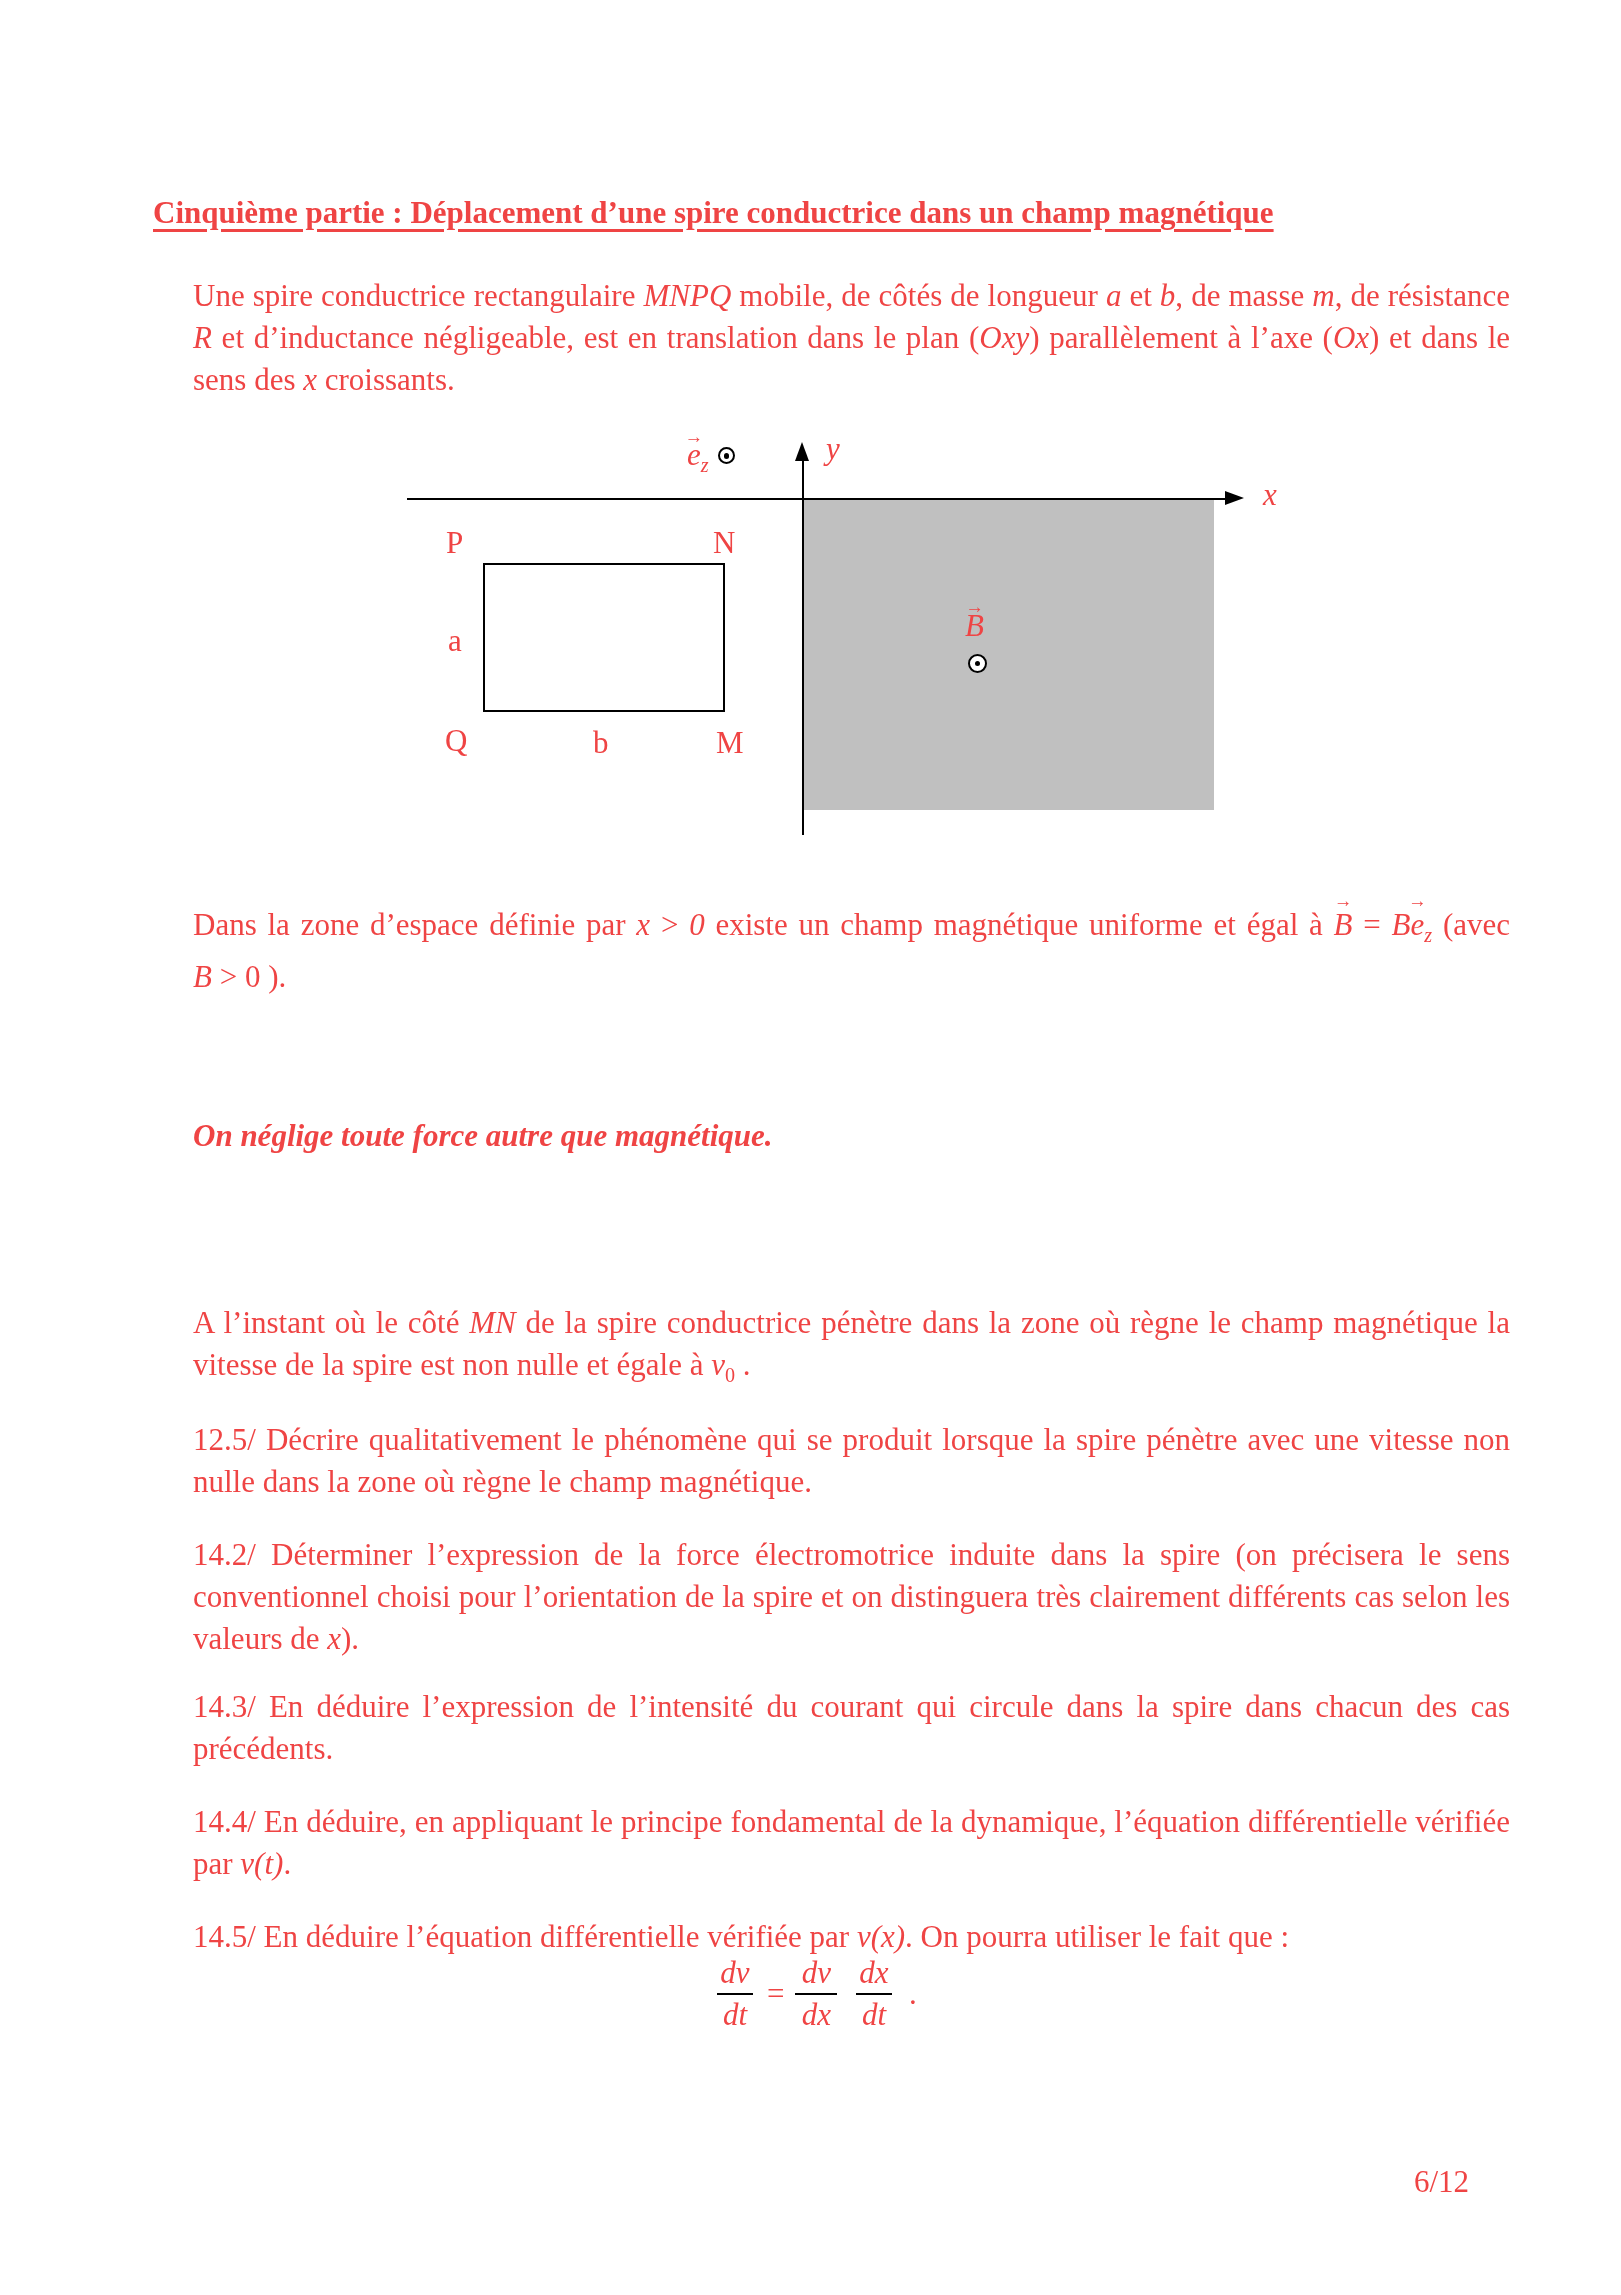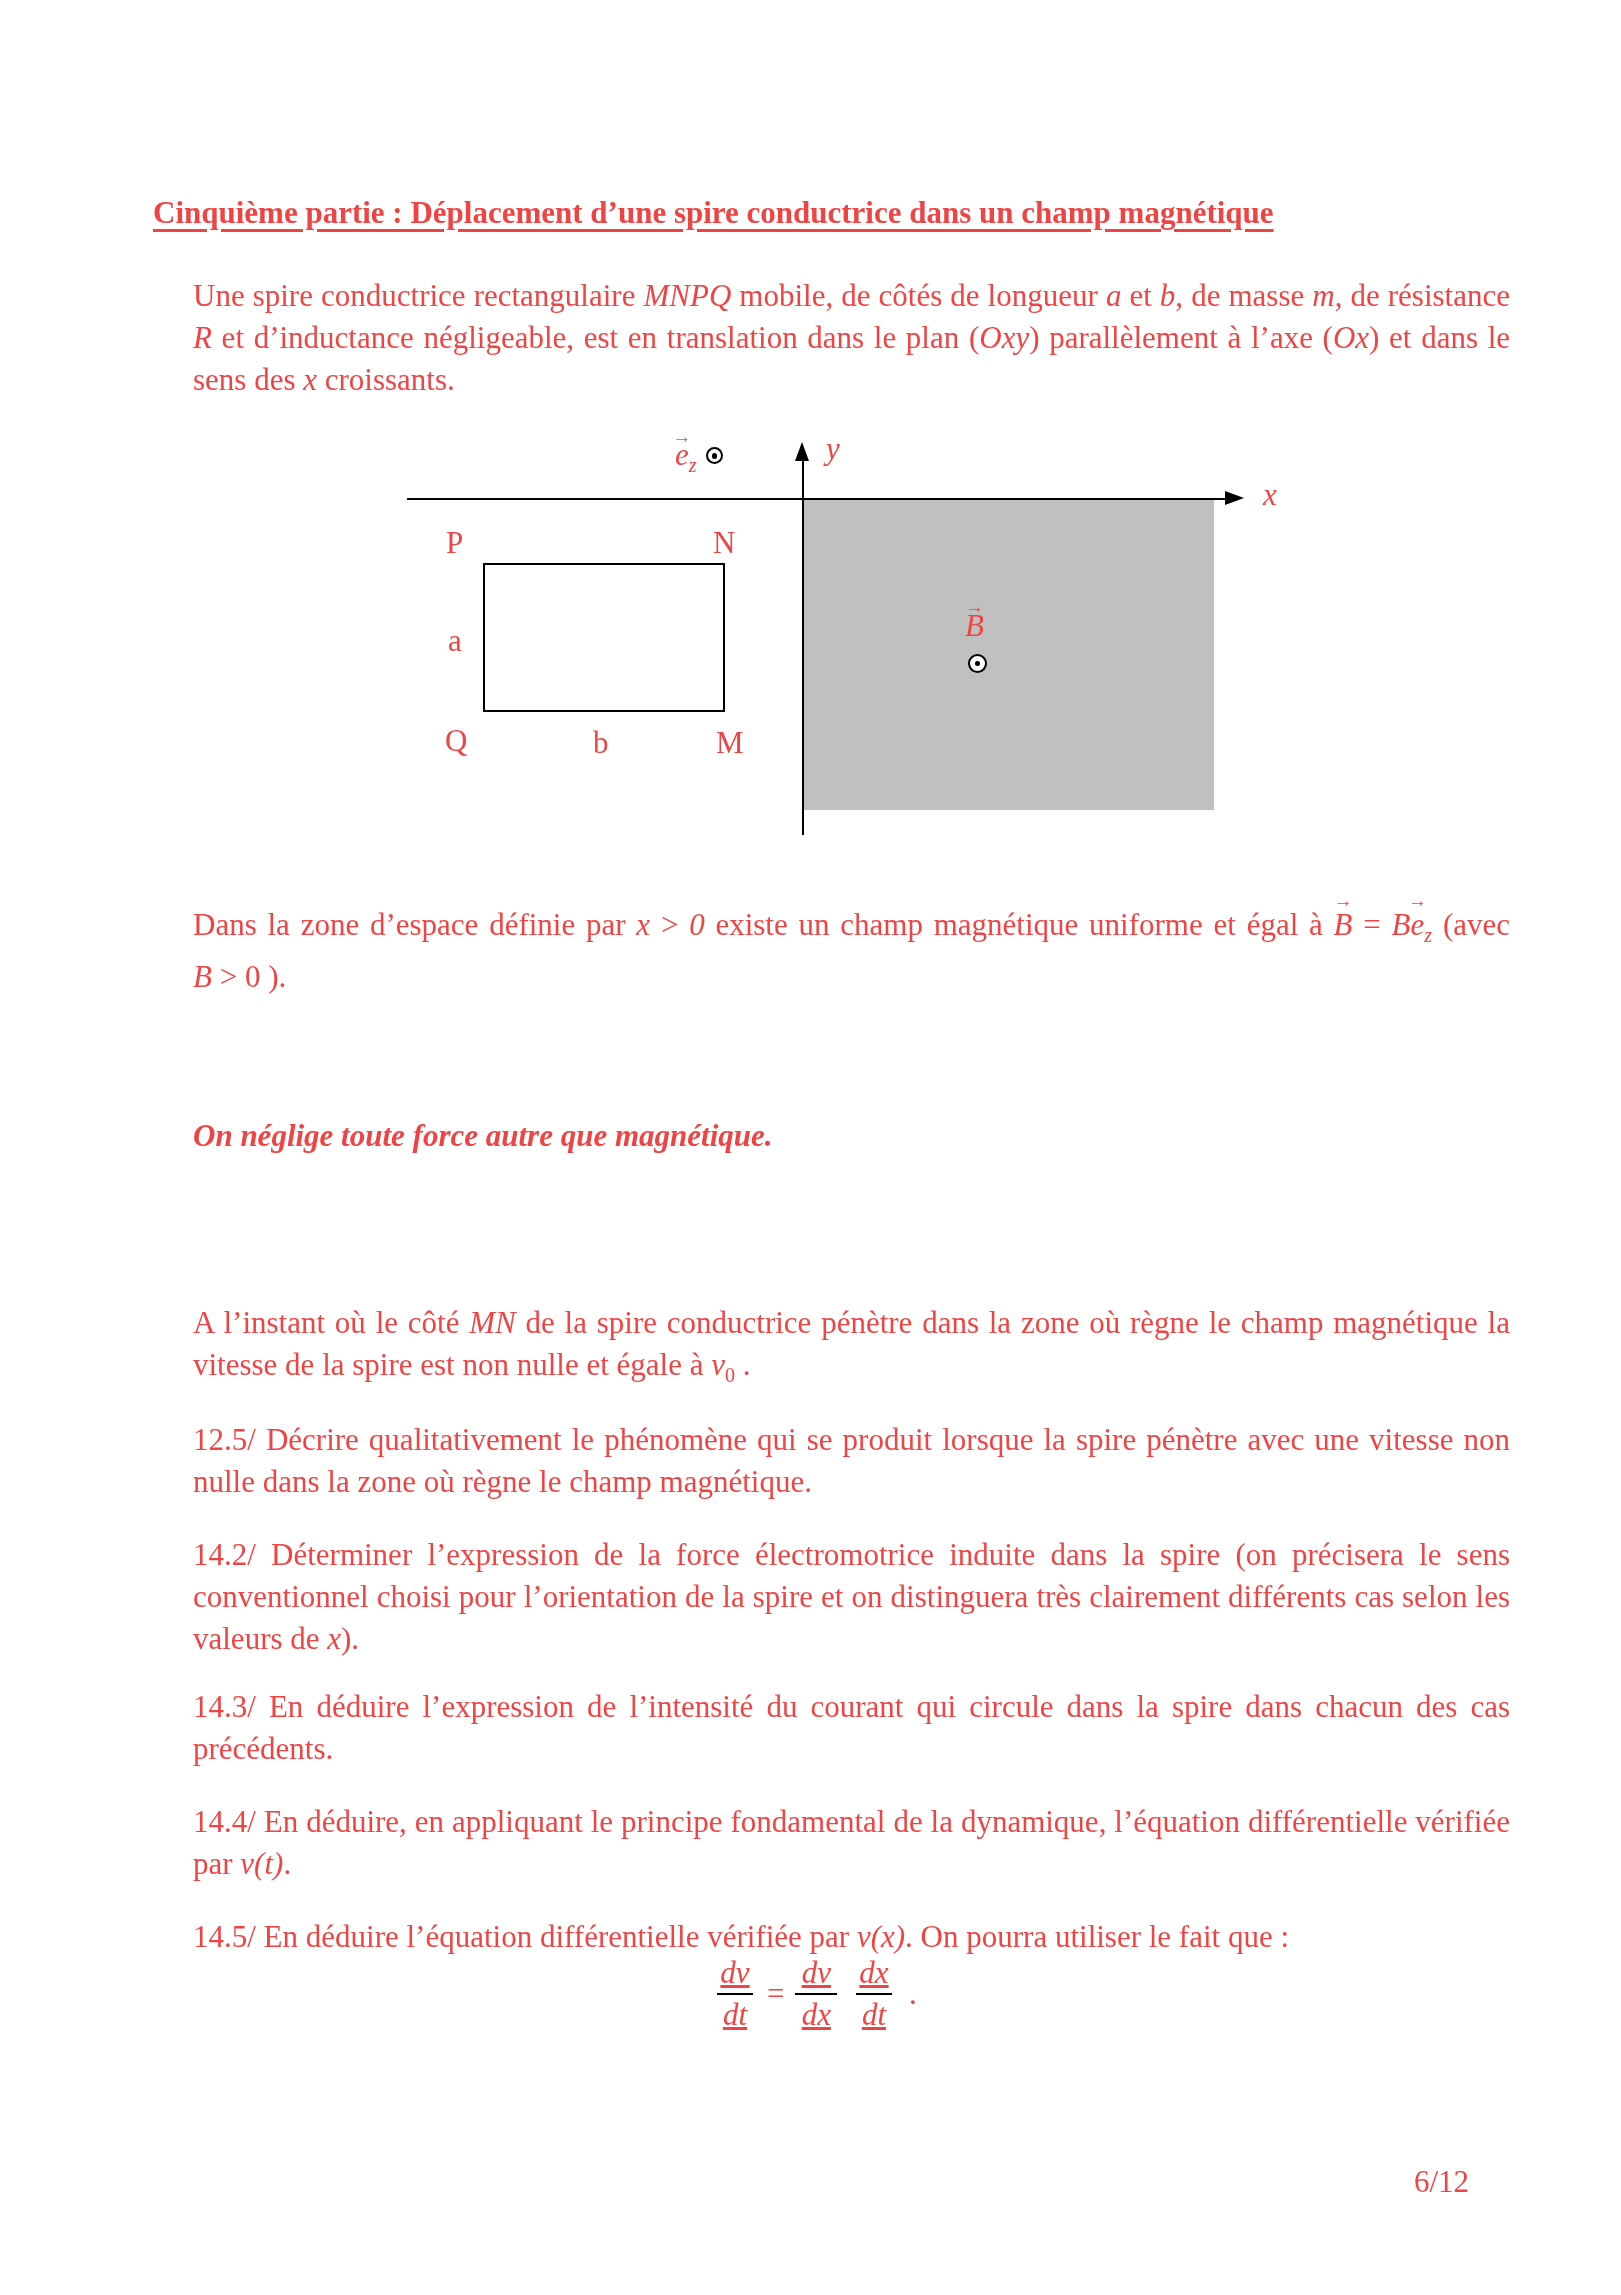--- a/index.html
+++ b/index.html
@@ -29,42 +29,42 @@
   .diagram { position:absolute; left:393px; top:433px; width:1005px; height:428px; font-size:31px; line-height:1; }
   .d-region { position:absolute; left:411px; top:67px; width:410px; height:310px; background:#c0c0c0; }
   .d-xaxis  { position:absolute; left:14px;  top:65px; width:820px; height:2.4px; background:#000; }
   .d-xarrow { position:absolute; left:832px; top:58px; width:0; height:0;
               border-top:7.9px solid transparent; border-bottom:7.9px solid transparent; border-left:19px solid #000; }
   .d-xlabel { position:absolute; left:870px; top:46px; font-style:italic; }
   .d-yaxis  { position:absolute; left:409px; top:25px; width:2.4px; height:377px; background:#000; }
   .d-yarrow { position:absolute; left:402px; top:9.4px; width:0; height:0;
               border-left:7.9px solid transparent; border-right:7.9px solid transparent; border-bottom:19px solid #000; }
   .d-ylabel { position:absolute; left:433px; top:0px; font-style:italic; }
-  .d-ez     { position:absolute; left:282px; top:6.3px; }
+  .d-ez     { position:absolute; left:294px; top:6.3px; }
   .d-ez .odot { margin-left:9.4px; margin-bottom:4.7px; }
   .odot { display:inline-block; border:2.4px solid #000; border-radius:50%; position:relative; vertical-align:middle; background:#fff; }
   .odot::after {
     content:""; position:absolute; left:50%; top:50%; width:5.5px; height:5.5px;
     margin:-2.7px 0 0 -2.7px; border-radius:50%; background:#000;
   }
   .odot-sm { width:17.3px; height:17.3px; }
   .odot-lg { width:19px; height:19px; }
   .d-loop { position:absolute; left:90px; top:130px; width:242px; height:149px; border:2.4px solid #000; background:#fff; }
   .d-label { position:absolute; }
   .d-p { left:53px;  top:94px; }
   .d-n { left:320px; top:94px; }
   .d-a { left:55px;  top:192px; }
   .d-q { left:52px;  top:292px; }
   .d-b { left:200px; top:294px; }
   .d-m { left:323px; top:294px; }
   .d-blabel { position:absolute; left:572px; top:177px; }
   .d-bodot  { position:absolute; left:575px; top:221px; }
   
   .equation { position:absolute; left:153px; top:1956px; width:1317px; text-align:center; font-size:31px; line-height:1.1; }
-  .frac { display:inline-flex; flex-direction:column; align-items:center; font-style:italic; margin:0 7.9px; vertical-align:middle;text-decoration:underline; }
+  .frac { display:inline-flex; flex-direction:column; align-items:center; font-style:italic; margin:0 7.9px; vertical-align:middle; }
   .frac .num { padding:0 6.3px 3.1px 6.3px; }
   .frac .den { border-top:2.4px solid #000; padding:3.1px 6.3px 0 6.3px; }
   .eq-sign   { vertical-align:middle; margin:0 3.1px; }
   .eq-period { vertical-align:middle; margin-left:6.3px; }
   .page-number { position:absolute; left:1303px; top:2164px; width:166px; text-align:right; font-size:31px; }
 </style>
 </head>
 <body>
 
 <div class="page">

